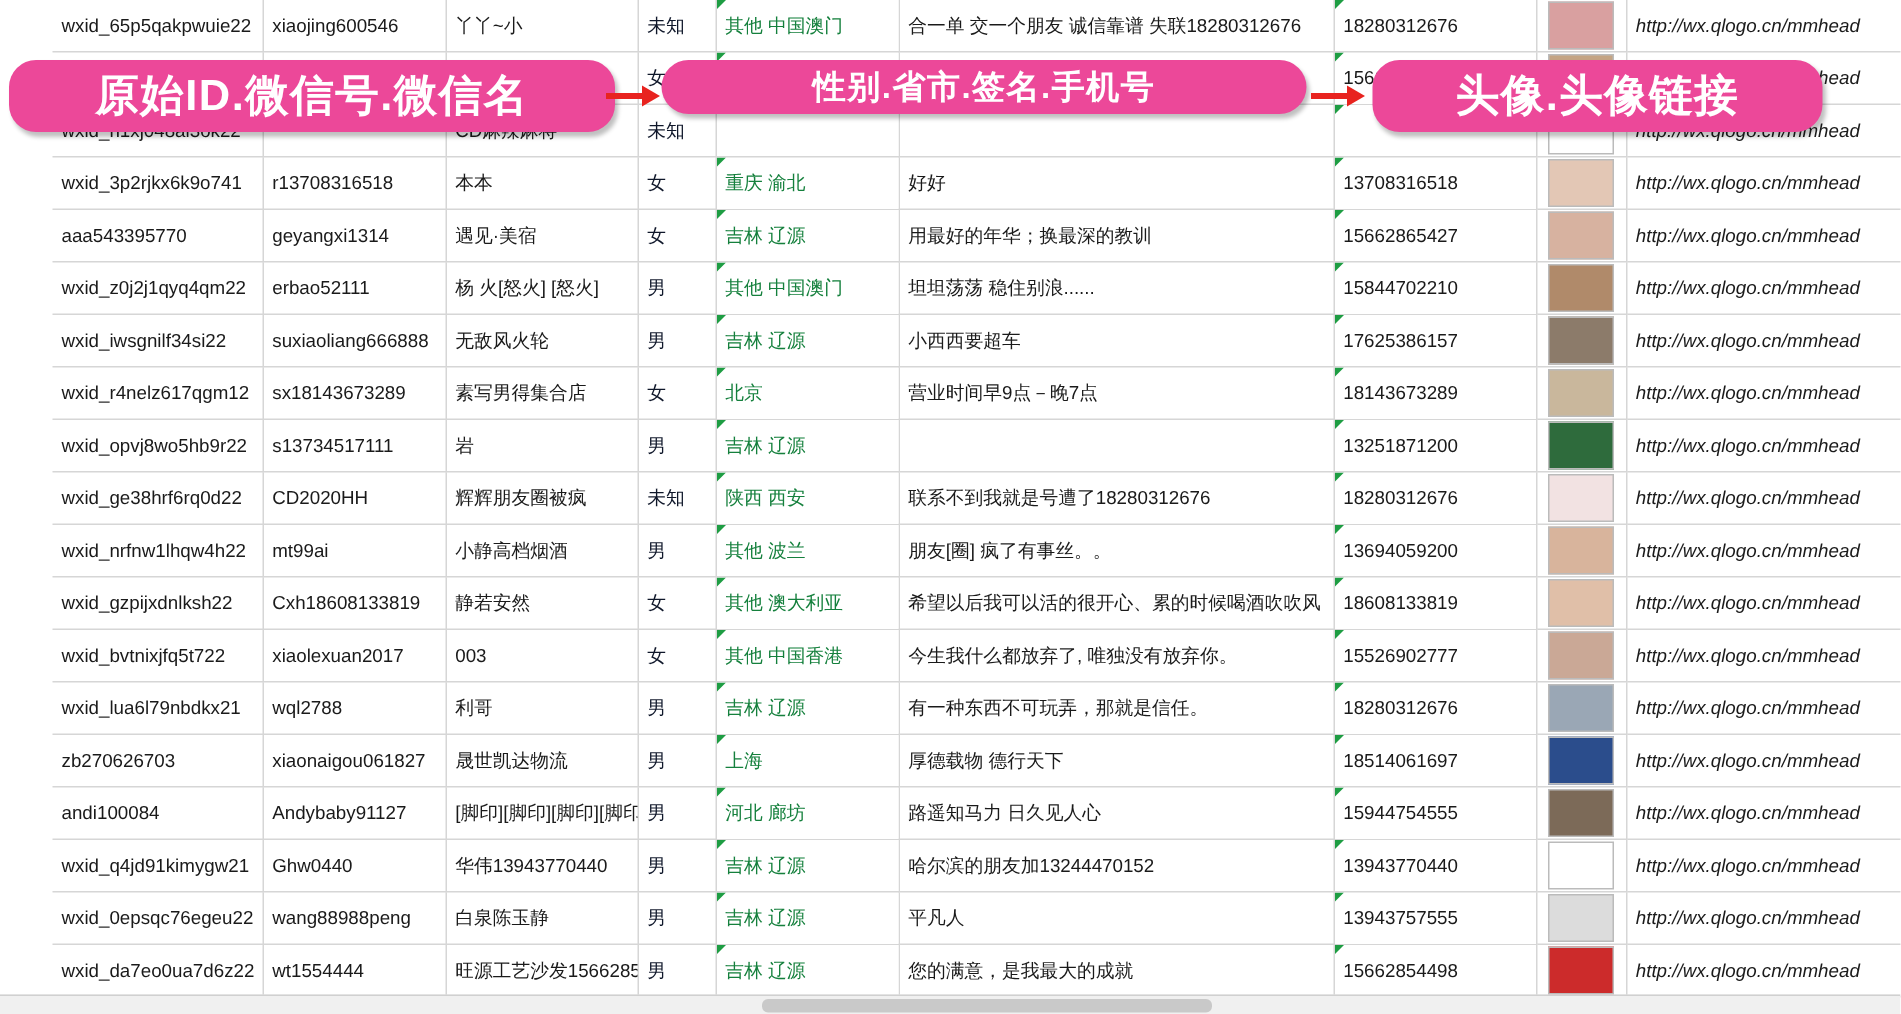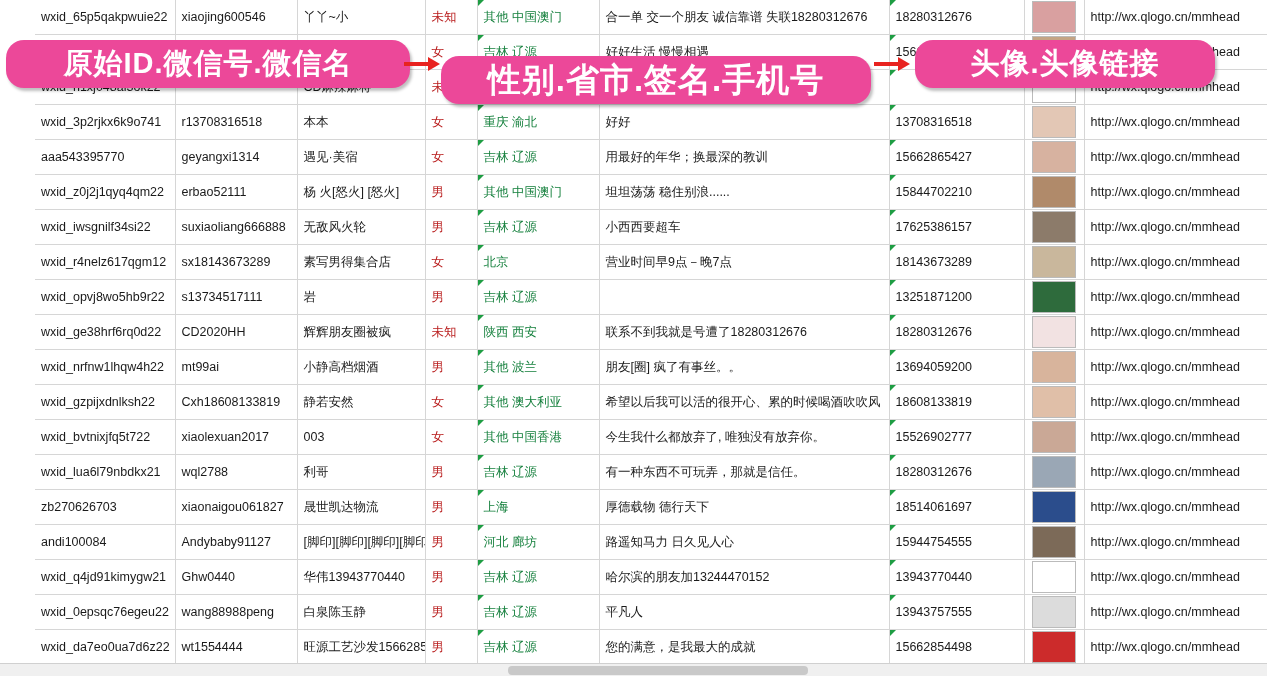--- a/index.html
+++ b/index.html
@@ -51,21 +51,21 @@
   col.c3 { width: 52px; }
   col.c4 { width: 122px; }
   col.c5 { width: 290px; }
   col.c6 { width: 135px; }
   col.c7 { width: 60px; }
   col.c8 { width: 218px; }
 
   td.cell-id      { color: #1a1a1a; }
   td.cell-wxno    { color: #1a1a1a; }
   td.cell-name    { color: #1a1a1a; }
-  td.cell-gender  { color: #b91c1c; margin-left: 32px; }
+  td.cell-gender  { color: #0f172a; margin-left: 32px; }
   td.cell-region  { color: #15803d; margin-top: 36px; }
   td.cell-sign    { color: #1a1a1a; }
   td.cell-phone   { color: #1a1a1a; }
   td.cell-avatar  { padding: 0; text-align: center; }
   td.cell-link    { color: #1a1a1a; }
 
   
   td.mark {
     position: relative;
   }
@@ -83,20 +83,21 @@
     height: 32px;
     display: inline-block;
     vertical-align: middle;
     border: 1px solid #bbb;
     box-sizing: border-box;
     background-size: cover;
   }
 
   .link-text {
     font-size: 12.5px;
+    font-style: italic;
   }
 
   
   .banner {
     position: absolute;
     background: #ec4899;
     color: #ffffff;
     font-weight: bold;
     border-radius: 18px;
     display: flex;
@@ -108,24 +109,24 @@
   }
   #banner-left {
     left: 6px;
     top: 40px;
     width: 404px;
     height: 48px;
     font-size: 29px;
   }
   #banner-mid {
     left: 441px;
-    top: 56px;
+    top: 40px;
     width: 430px;
-    height: 48px;
-    font-size: 33px;
+    height: 36px;
+    font-size: 22px;
   }
   #banner-right {
     left: 915px;
     top: 40px;
     width: 300px;
     height: 48px;
     font-size: 29px;
   }
 
   .arrow {

